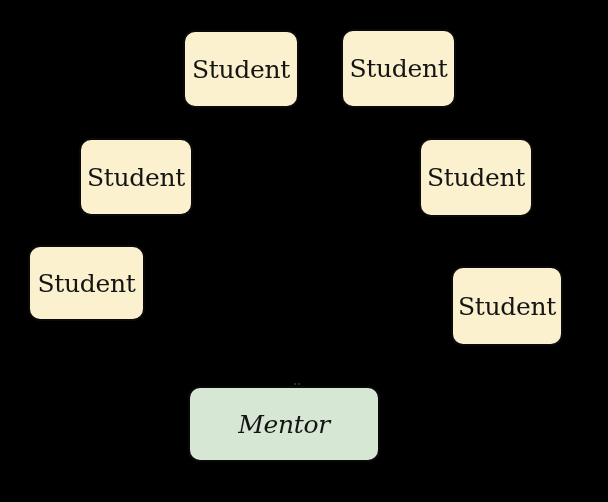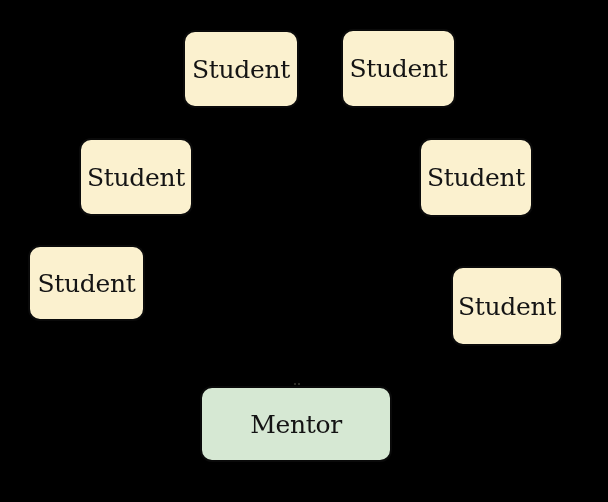--- a/index.html
+++ b/index.html
@@ -39,21 +39,21 @@
     background: var(--mentor-fill, #d6e8d3);
     border-color: var(--mentor-border, #0a0a0a);
   }
   
   .n0 { left: 183px; top: 30px;  width: 116px; height: 78px; }
   .n1 { left: 341px; top: 29px;  width: 115px; height: 79px; }
   .n2 { left: 79px;  top: 138px; width: 114px; height: 78px; }
   .n3 { left: 419px; top: 138px; width: 114px; height: 79px; }
   .n4 { left: 28px;  top: 245px; width: 117px; height: 76px; }
   .n5 { left: 451px; top: 266px; width: 112px; height: 80px; }
-  .n6 { left: 200px; top: 386px; width: 192px; height: 76px; }
+  .n6 { left: 188px; top: 386px; width: 192px; height: 76px; font-style: italic; }
   
   .speck {
     position: absolute;
     width: 2px;
     height: 2px;
     background: #3d3d35;
     border-radius: 1px;
   }
   .speck.a { left: 294px; top: 383px; }
   .speck.b { left: 298px; top: 383px; }

